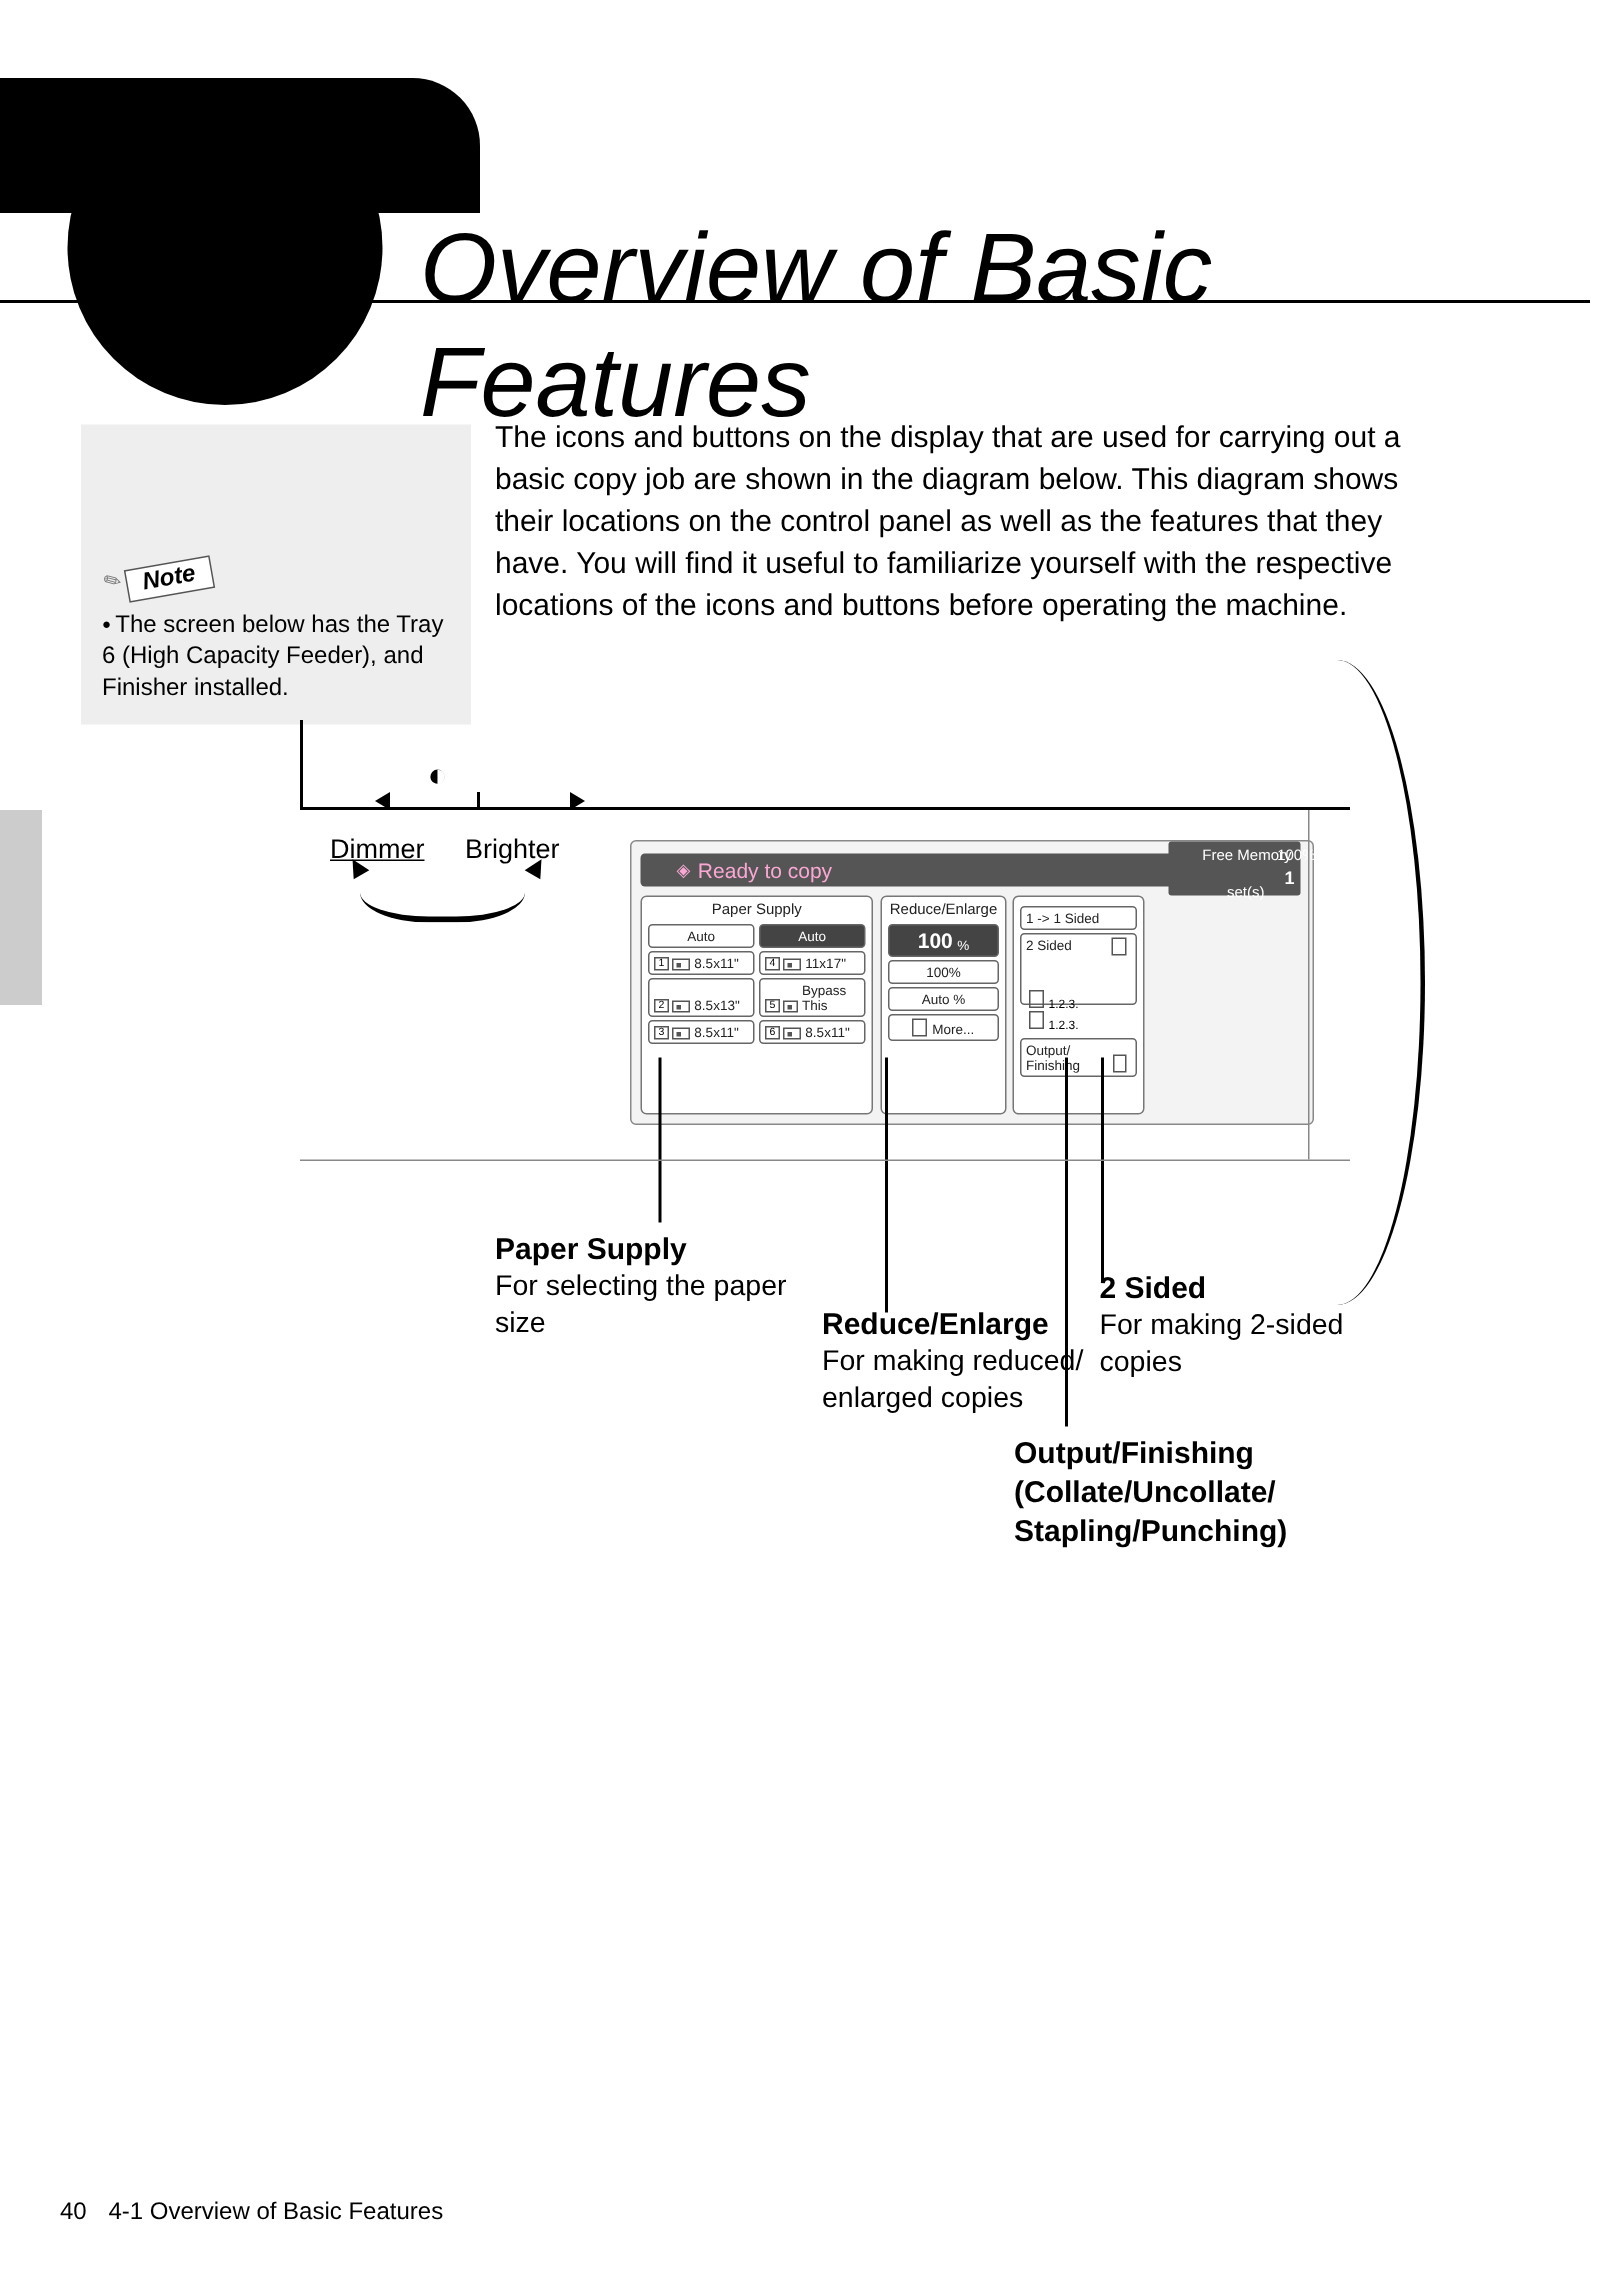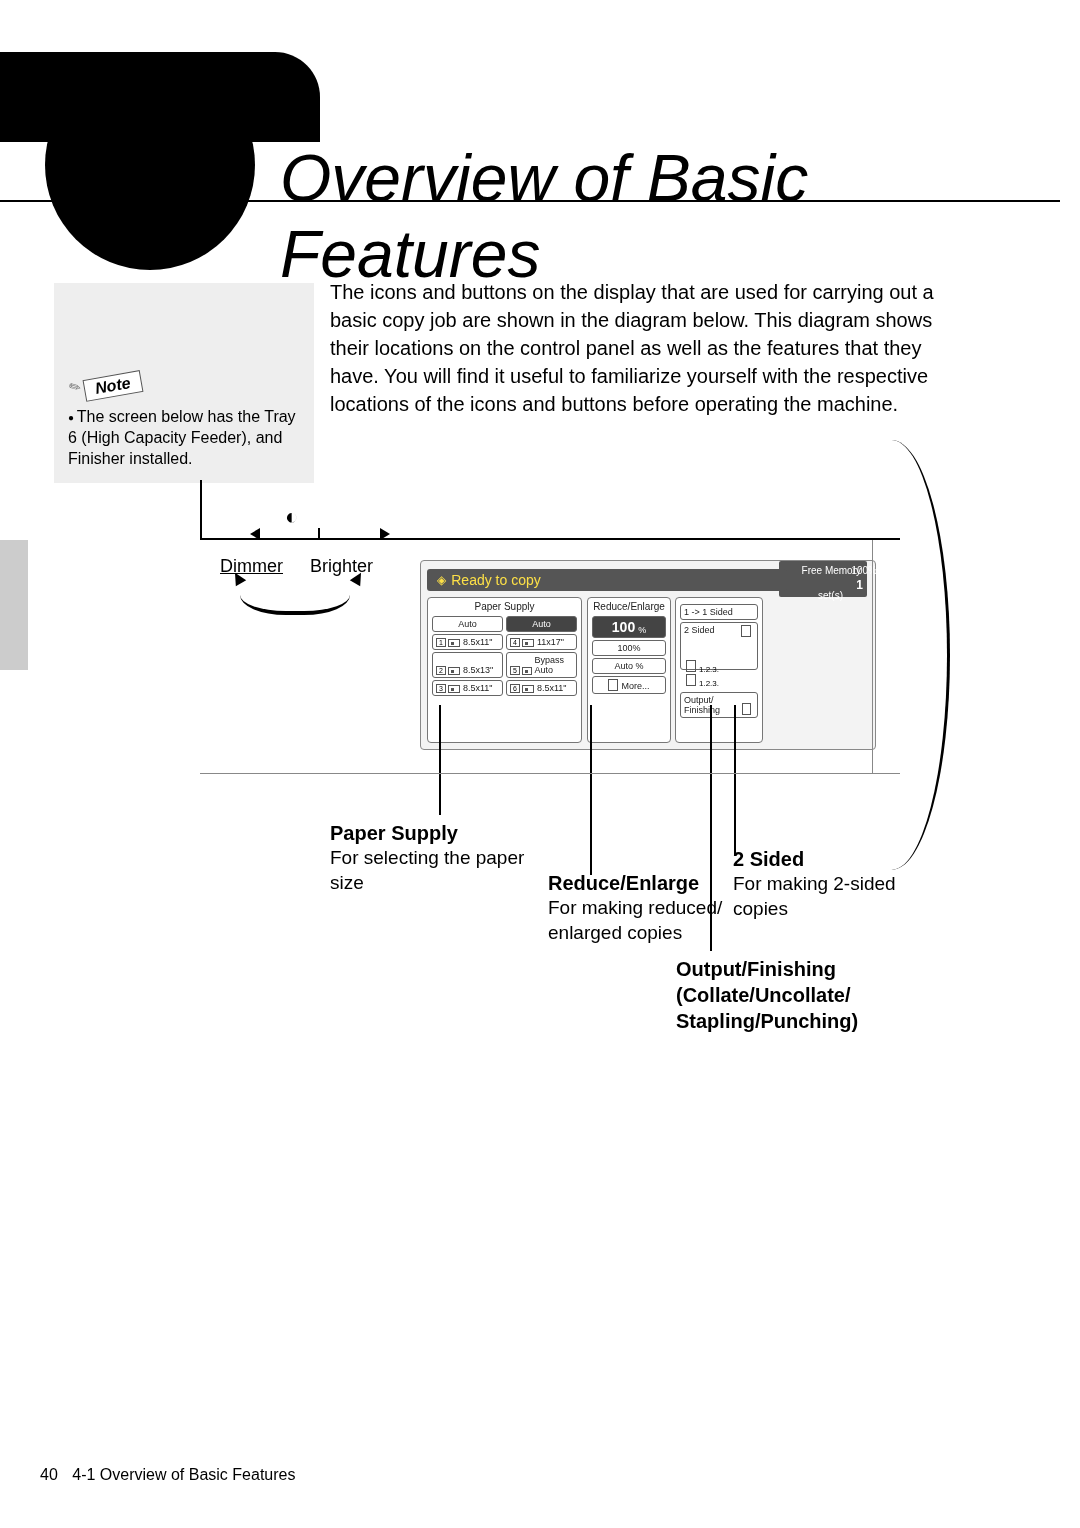--- a/index.html
+++ b/index.html
@@ -31,21 +31,21 @@
   .slider-right { position:absolute; top:-6px; right:0; width:0;height:0;border-top:6px solid transparent;border-bottom:6px solid transparent;border-left:10px solid #000; }
   .slider-tick { position:absolute; top:-6px; left:68px; height:12px; width:2px; background:#000; }
   .dimmer-lbl { position:absolute; top:76px; left:20px; font-size:18px;text-decoration:underline; }
   .brighter-lbl { position:absolute; top:76px; left:110px; font-size:18px; }
   .slider-arc { position:absolute; top:95px; left:40px; width:110px; height:40px; border-top:4px solid #000; border-radius:50%/60%; transform:rotate(180deg); }
   .arc-arrow-l { position:absolute; top:92px; left:32px; width:0;height:0;border-left:6px solid transparent;border-right:6px solid transparent;border-bottom:12px solid #000; transform:rotate(-30deg);}
   .arc-arrow-r { position:absolute; top:92px; left:152px; width:0;height:0;border-left:6px solid transparent;border-right:6px solid transparent;border-bottom:12px solid #000; transform:rotate(30deg);}
 
   
   .screen { position:absolute; top:80px; left:220px; width:456px; height:190px; background:#f3f3f3; border:1px solid #888; border-radius:4px; font-size:11px; }
-  .screen-header { position:absolute; top:8px; left:6px; width:360px; height:22px; background:#555; color:#fde047; display:flex; align-items:center; padding-left:10px; font-size:14px; border-radius:3px; }
+  .screen-header { position:absolute; top:8px; left:6px; width:360px; height:22px; background:#555; color:#f9a8d4; display:flex; align-items:center; padding-left:24px; font-size:14px; border-radius:3px; }
   .screen-header::before { content:"◈"; margin-right:5px; font-size:12px; }
   .mem-label { position:absolute; top:4px; right:14px; color:#fff; font-size:10px; }
   .mem-val   { position:absolute; top:4px; right:-2px; color:#fff; font-size:10px; }
   .mem-bg    { position:absolute; top:0; right:8px; width:88px; height:36px; background:#555; border-radius:2px; }
   .sets-label{ position:absolute; top:29px; right:32px; color:#fff; font-size:10px; }
   .sets-val  { position:absolute; top:17px; right:12px; color:#fff; font-size:12px; font-weight:bold; }
 
   .col { position:absolute; top:36px; border:1px solid #777; border-radius:4px; background:#fff; }
   .col1 { left:6px;  width:155px; height:146px; }
   .col2 { left:166px; width:84px;  height:146px; }
@@ -157,21 +157,21 @@
               <span>11x17"</span>
             </div>
           <div class="pill">
               <span class="tray-num">2</span>
               <span class="tray-ico"></span>
               <span>8.5x13"</span>
             </div>
           <div class="pill">
               <span class="tray-num">5</span>
               <span class="tray-ico"></span>
-              <span>Bypass Auto</span>
+              <span>Bypass This</span>
             </div>
           <div class="pill">
               <span class="tray-num">3</span>
               <span class="tray-ico"></span>
               <span>8.5x11"</span>
             </div>
           <div class="pill">
               <span class="tray-num">6</span>
               <span class="tray-ico"></span>
               <span>8.5x11"</span>

